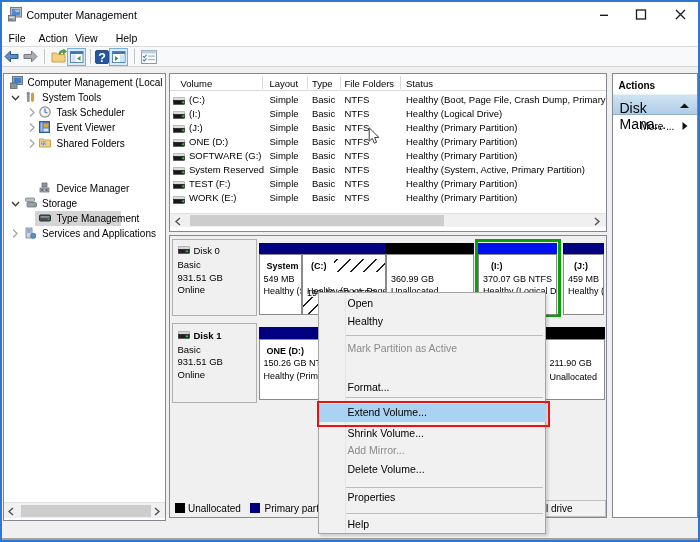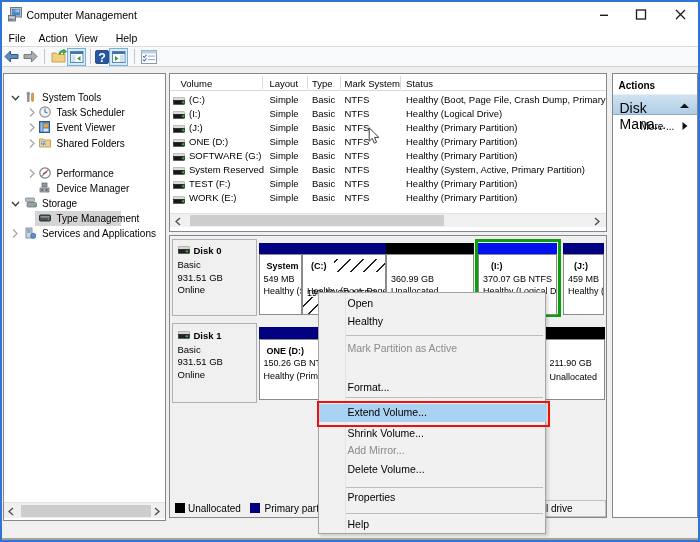--- a/index.html
+++ b/index.html
@@ -133,20 +133,28 @@
 <svg class="abs" style="left:141px;top:49.5px" width="16" height="14" viewBox="0 0 16 14">
   <rect x="0.5" y="0.5" width="15" height="13" fill="#fff" stroke="#8a9aa8" stroke-width="1"></rect>
   <rect x="0.5" y="0.5" width="15" height="3" fill="#b8cfe4"></rect>
   <path d="M2 6 L3.2 7.5 L5.5 4.8" stroke="#3f6fb5" stroke-width="1.1" fill="none"></path>
   <rect x="7" y="5.5" width="7" height="1.2" fill="#9fb4c6"></rect>
   <path d="M2 9.5 L3.2 11 L5.5 8.3" stroke="#3f6fb5" stroke-width="1.1" fill="none"></path>
   <rect x="7" y="9" width="7" height="1.2" fill="#9fb4c6"></rect>
 </svg>
 
 <div id="tree">
+    <div class="trow" style="top:1.5px">
+      <span class="ticon" style="left:5.5px"><svg width="13" height="13" viewBox="0 0 13 13">
+          <rect x="2.5" y="0.5" width="10" height="8" fill="#9ba1a8" stroke="#6f757c"></rect>
+          <rect x="4" y="2" width="7" height="5" fill="#3f7ecb"></rect>
+          <rect x="0.5" y="7" width="6.5" height="5.5" fill="#8d949c" stroke="#5e646b" stroke-width="0.8"></rect>
+        </svg></span>
+      <span class="txt" style="left:23.5px">Computer Management (Local</span>
+    </div>
     <div class="trow" style="top:16.64px">
       <svg class="chev" style="left:6.5px;top:3.5px" width="9" height="8">
         <path d="M1 2 L4.5 5.8 L8 2" stroke="#3b3b3b" stroke-width="1.3" fill="none"></path>
       </svg>
       <span class="ticon" style="left:21px"><svg width="11" height="12" viewBox="0 0 11 12">
           <path d="M3 1 C1.8 1.6 1.6 3 2.4 3.9 L2.4 10.5 L4.2 10.5 L4.2 3.9 C5 3 4.8 1.6 3.6 1 L3.6 2.8 L3 2.8 Z" fill="#8f969e" stroke="#666d74" stroke-width="0.5"></path>
           <rect x="6.5" y="2" width="2" height="8.5" rx="1" fill="#e09a3a" stroke="#a5661c" stroke-width="0.5"></rect>
         </svg></span>
       <span class="txt" style="left:38px">System Tools</span>
     </div>
@@ -175,31 +183,20 @@
     <div class="trow" style="top:62.06px">
       <svg class="chev" style="left:24px;top:2px" width="8" height="11">
         <path d="M2 1.5 L6 5.5 L2 9.5" stroke="#a6a6a6" stroke-width="1.3" fill="none"></path>
       </svg>
       <span class="ticon" style="left:34.5px"><svg width="12" height="11" viewBox="0 0 12 11">
           <path d="M0.5 2 L0.5 10 L11.5 10 L11.5 3 L5.5 3 L4.5 2 Z" fill="#f3cf82" stroke="#c9a050"></path>
           <rect x="2" y="4.5" width="5" height="4.5" fill="#5b8fd0"></rect>
           <text x="4.5" y="8.6" font-size="5" fill="#fff" text-anchor="middle" font-family="Liberation Sans">22</text>
         </svg></span>
       <span class="txt" style="left:52.5px">Shared Folders</span>
-    </div>
-    <div class="trow" style="top:92.34px">
-      <svg class="chev" style="left:24px;top:2px" width="8" height="11">
-        <path d="M2 1.5 L6 5.5 L2 9.5" stroke="#a6a6a6" stroke-width="1.3" fill="none"></path>
-      </svg>
-      <span class="ticon" style="left:34.5px"><svg width="12" height="12" viewBox="0 0 12 12">
-          <circle cx="6" cy="6" r="5.2" fill="#fff" stroke="#7a8086" stroke-width="1.2"></circle>
-          <path d="M2.2 9.8 L9.8 2.2" stroke="#7a8086" stroke-width="1.2"></path>
-          <path d="M4 7 L8 4.5" stroke="#c03a2b" stroke-width="1.4"></path>
-        </svg></span>
-      <span class="txt" style="left:52.5px">Performance</span>
     </div>
     <div class="trow" style="top:107.48px">
       <span class="ticon" style="left:34.5px"><svg width="11" height="11" viewBox="0 0 11 11">
           <rect x="3" y="1" width="5" height="4" fill="#8f969e" stroke="#5e646b" stroke-width="0.7"></rect>
           <rect x="1" y="6" width="9" height="4" fill="#aab1b8" stroke="#5e646b" stroke-width="0.7"></rect>
           <rect x="2.3" y="7.2" width="2" height="1.6" fill="#4a4f54"></rect>
           <rect x="6.6" y="7.2" width="2" height="1.6" fill="#4a4f54"></rect>
         </svg></span>
       <span class="txt" style="left:52.5px">Device Manager</span>
     </div>
@@ -243,21 +240,21 @@
       <svg style="position:absolute;left:150px;top:4px" width="6" height="9">
         <path d="M1 1 L5 4.5 L1 8" stroke="#505050" stroke-width="1.4" fill="none"></path>
       </svg>
     </div>
   </div>
 
 <div id="volpane">
     <div class="vhead" style="left:10.5px">Volume</div>
     <div class="vhead" style="left:99.5px">Layout</div>
     <div class="vhead" style="left:142px">Type</div>
-    <div class="vhead" style="left:174.5px">Mark System</div>
+    <div class="vhead" style="left:174.5px">File Folders</div>
     <div class="vhead" style="left:236px">Status</div>
     <div class="vsep" style="left:92px"></div>
     <div class="vsep" style="left:136.5px"></div>
     <div class="vsep" style="left:169.5px"></div>
     <div class="vsep" style="left:230px"></div>
     <div style="position:absolute;left:0;top:16.5px;width:100%;height:1px;background:#d9d9d9"></div>
     <div class="vrow" style="top:19px">
       <span style="left:2.8px;top:2.5px"><svg width="12" height="8" viewBox="0 0 12 8">
           <rect x="0.5" y="0.7" width="11" height="3" fill="#dcdcdc" stroke="#9a9a9a" stroke-width="0.6"></rect>
           <rect x="0.5" y="3.4" width="11" height="3.9" fill="#17171c" stroke="#070707" stroke-width="0.5"></rect>
@@ -364,21 +361,21 @@
     </div>
   </div>
 
 <div id="diskpane">
     <div class="dlabel" style="top:2.5px;height:77px">
       <span class="abs" style="left:5.5px;top:5px"><svg width="12" height="8" viewBox="0 0 12 8">
           <rect x="0.5" y="0.7" width="11" height="3" fill="#d6d6d6" stroke="#969696" stroke-width="0.6"></rect>
           <rect x="0.5" y="3.4" width="11" height="3.9" fill="#202025" stroke="#0a0a0a" stroke-width="0.5"></rect>
           <rect x="7.6" y="4.4" width="2.6" height="1.8" fill="#2db82d"></rect>
         </svg></span>
-      <span class="abs" style="left:21px;top:5.5px;font-weight:bold">Disk 0</span>
+      <span class="abs" style="left:21px;top:5.5px;font-weight:normal">Disk 0</span>
       <span class="abs" style="left:5px;top:19.5px">Basic</span>
       <span class="abs" style="left:5px;top:32px">931.51 GB</span>
       <span class="abs" style="left:5px;top:44.5px">Online</span>
     </div>
     <div class="band" style="left:88.5px;top:6.5px;width:43.5px;background:#000080"></div>
     <div class="cell" style="left:88.5px;top:18px;width:43.5px;height:61px">
       <div class="cl" style="top:6px;left:7px;font-weight:bold">System Reserved</div>
       <div class="cl" style="top:18.5px">549 MB</div>
       <div class="cl" style="top:31px">Healthy (System, Active, Prim</div>
     </div>

